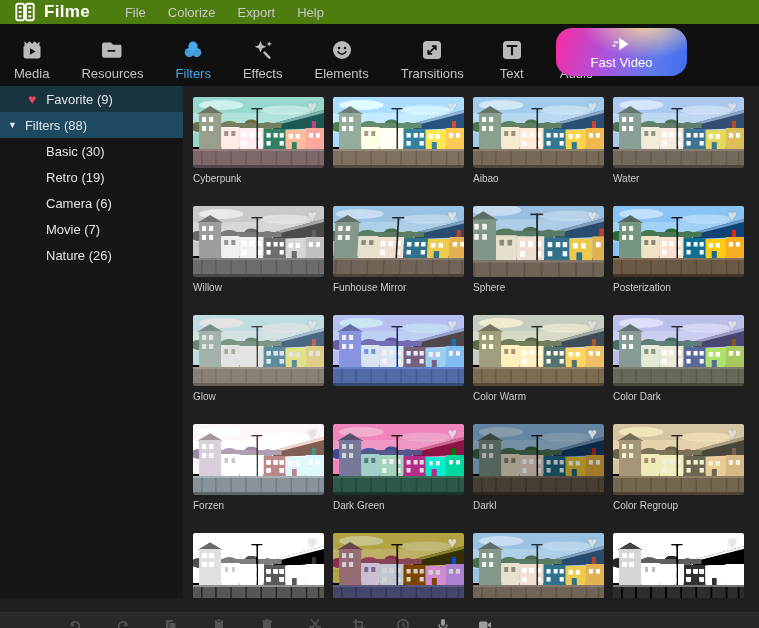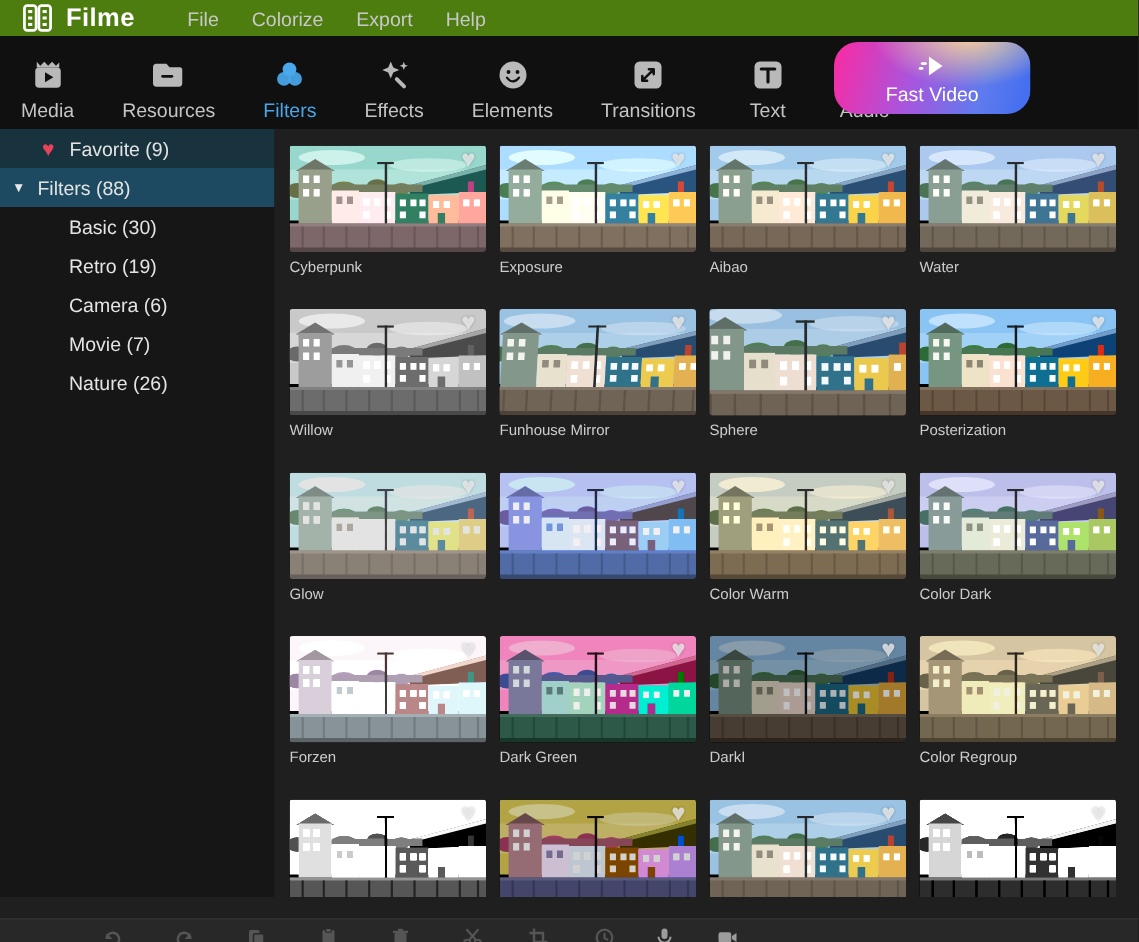--- a/index.html
+++ b/index.html
@@ -333,21 +333,20 @@
     <rect x="67" y="54" width="1.4" height="17"></rect>
                   <rect x="82" y="54" width="1.4" height="17"></rect>
     <rect x="97" y="54" width="1.4" height="17"></rect>
                   <rect x="112" y="54" width="1.4" height="17"></rect>
     <rect x="124" y="54" width="1.4" height="17"></rect>
   </g>
   <rect x="0" y="68" width="130" height="3" fill="#4a4038"></rect>
 </svg>
             </div>
             <div class="heart">♥</div>
-            <div class="name">Exposure</div>
           </div>
           <div class="card">
             <div class="thumb">
               <svg viewBox="0 0 130 71" preserveAspectRatio="none" style="filter: brightness(1.08) saturate(1.15) sepia(0.08);">
   <rect x="0" y="0" width="130" height="50" fill="#93b9d8"></rect>
   <rect x="0" y="16" width="130" height="20" fill="#b7cfe2" opacity=".55"></rect>
   <ellipse cx="28" cy="8" rx="22" ry="5" fill="#e9eef2" opacity=".5"></ellipse>
   <ellipse cx="92" cy="13" rx="26" ry="4.5" fill="#dfe7ee" opacity=".4"></ellipse>
   <polygon points="78,27 130,13 130,31 80,33" fill="#26486a"></polygon>
   <polygon points="78,27 130,13 130,16 79,29" fill="#7b97b4"></polygon>

